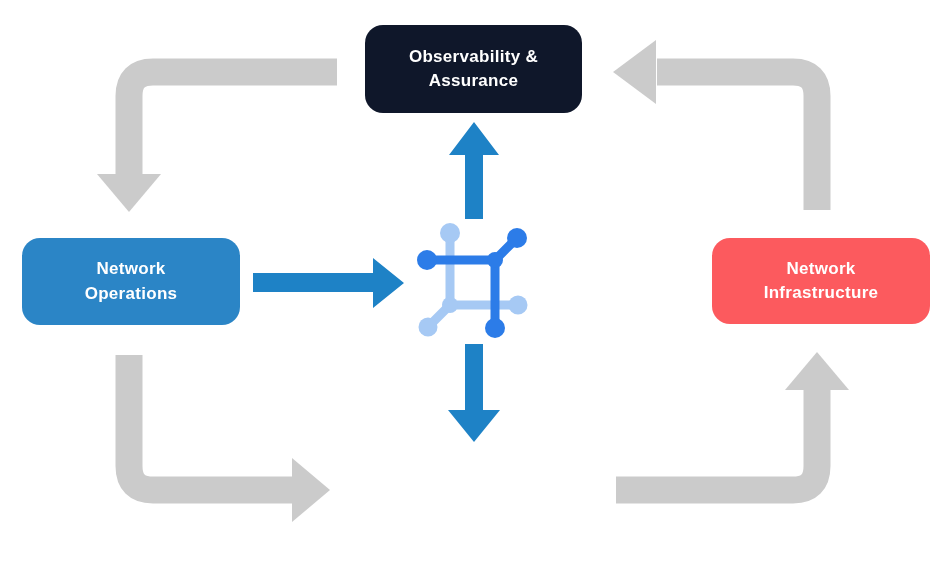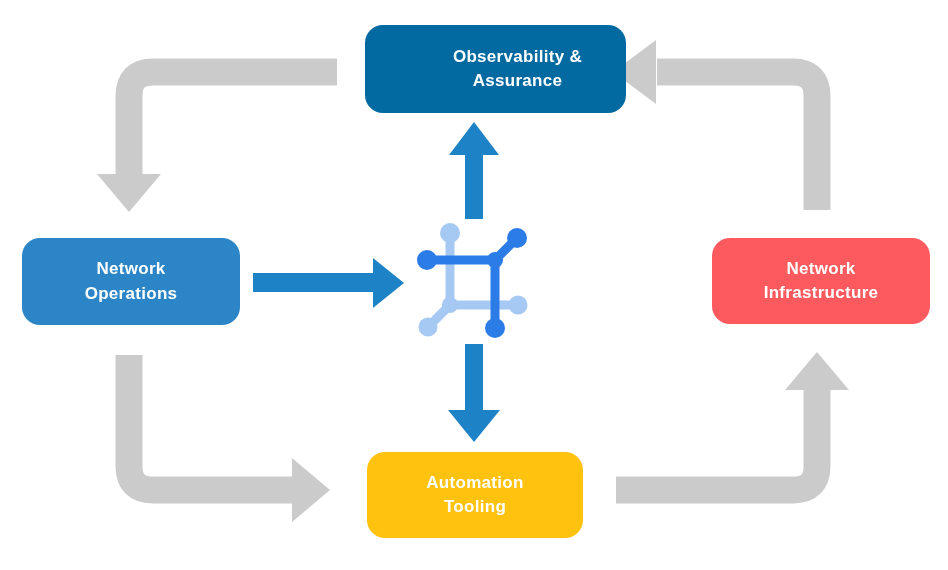--- a/index.html
+++ b/index.html
@@ -82,33 +82,29 @@
 
       <path class="icon-dark-line" d="M 430 260 L 495 260 L 495 324"></path>
       <path class="icon-dark-line" d="M 495 260 L 513 242"></path>
       <circle class="icon-dark-dot" cx="427" cy="260" r="10"></circle>
       <circle class="icon-dark-dot" cx="517" cy="238" r="10"></circle>
       <circle class="icon-dark-dot" cx="495" cy="328" r="10"></circle>
       <circle class="icon-dark-dot" cx="495" cy="260" r="8"></circle>
     </g>
   </svg>
 
-  <div class="node" id="node-observability" style="background: #0369a1; padding-left: 44px;">
+  <div class="node" id="node-observability" style="background: #0f172a;">
     <span>Observability &amp;
 Assurance</span>
   </div>
 
   <div class="node" id="node-network-operations" style="background: rgb(43, 133, 198);">
     <span>Network
 Operations</span>
   </div>
 
   <div class="node" id="node-network-infrastructure" style="background: rgb(252, 90, 94);">
     <span>Network
 Infrastructure</span>
   </div>
 
-  <div class="node" id="node-automation-tooling" style="background: rgb(254, 194, 15);">
-    <span>Automation
-Tooling</span>
-  </div>
 
 </div>
 
 </body></html>

